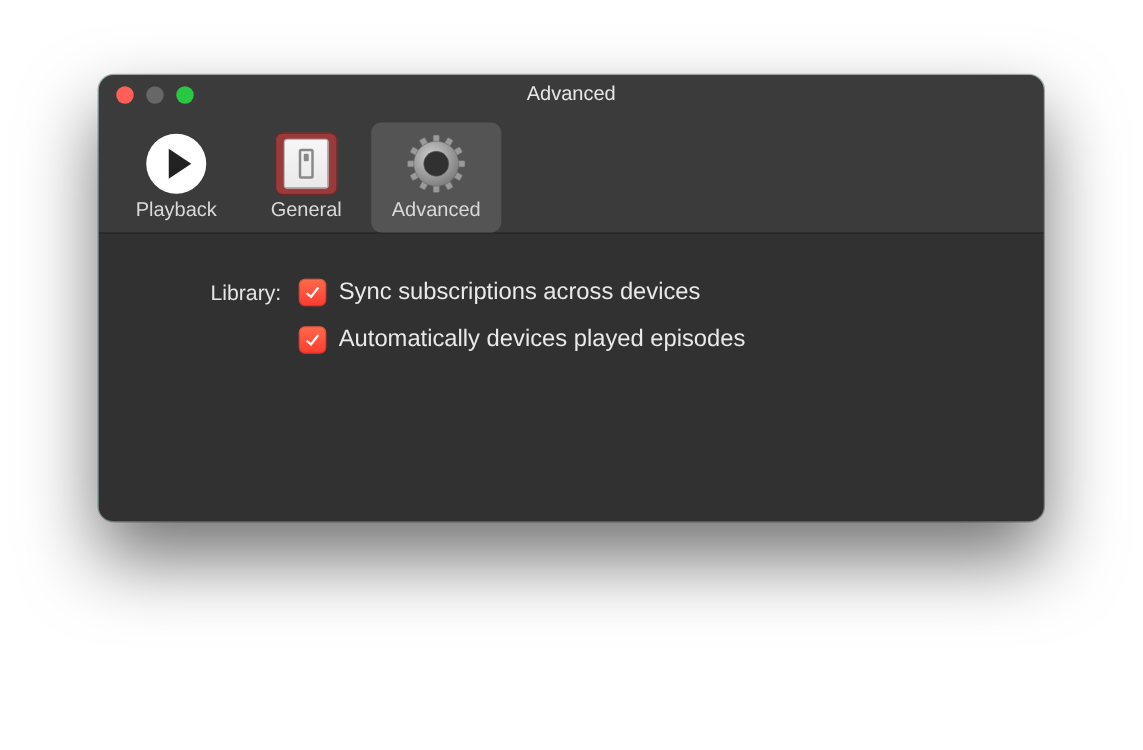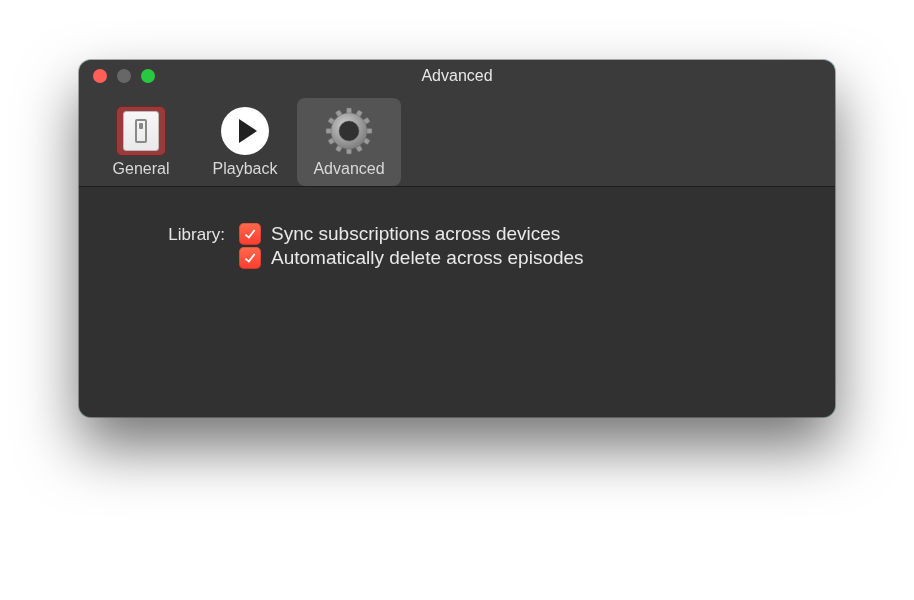--- a/index.html
+++ b/index.html
@@ -132,21 +132,21 @@
     min-width: 120px;
     text-align: right;
     padding-right: 14px;
     font-size: 17px;
     color: #e5e5e5;
     padding-top: 2px;
   }
   .options {
     display: flex;
     flex-direction: column;
-    gap: 2px;
+    gap: 16px;
   }
   .option-row {
     display: flex;
     align-items: center;
     gap: 10px;
     font-size: 19px;
     color: #e9e9e9;
   }
   .checkbox {
     width: 22px; height: 22px;
@@ -167,35 +167,35 @@
       <div class="light red"></div>
       <div class="light grey"></div>
       <div class="light green"></div>
     </div>
     <div class="title">Advanced</div>
   </div>
 
   <div class="toolbar">
     <div class="tab">
       <div class="icon-wrap">
+        <div class="playback-icon">
+            <div class="play-triangle"></div>
+          </div>
+      </div>
+      <div class="label">Playback</div>
+    </div>
+    <div class="tab">
+      <div class="icon-wrap">
         <div class="general-icon-outer">
             <div class="general-icon-inner">
               <div class="general-switch"></div>
             </div>
           </div>
       </div>
       <div class="label">General</div>
-    </div>
-    <div class="tab">
-      <div class="icon-wrap">
-        <div class="playback-icon">
-            <div class="play-triangle"></div>
-          </div>
-      </div>
-      <div class="label">Playback</div>
     </div>
     <div class="tab selected">
       <div class="icon-wrap">
         <svg width="50" height="50" viewBox="0 0 100 100">
           <g transform="translate(50,50)">
             <g fill="#9a9a9a" stroke="#6a6a6a" stroke-width="1">
               <g>
                 <rect x="-5" y="-46" width="10" height="14" rx="2" transform="rotate(0)"></rect>
                 <rect x="-5" y="-46" width="10" height="14" rx="2" transform="rotate(30)"></rect>
                 <rect x="-5" y="-46" width="10" height="14" rx="2" transform="rotate(60)"></rect>
@@ -236,18 +236,18 @@
               </svg>
           </div>
           <span>Sync subscriptions across devices</span>
         </div>
         <div class="option-row">
           <div class="checkbox">
             <svg width="14" height="14" viewBox="0 0 24 24">
                 <polyline points="4 13 10 18 20 5"></polyline>
               </svg>
           </div>
-          <span>Automatically delete across episodes</span>
+          <span>Automatically devices played episodes</span>
         </div>
       </div>
     </div>
   </div>
 </div>
 
 </body></html>

